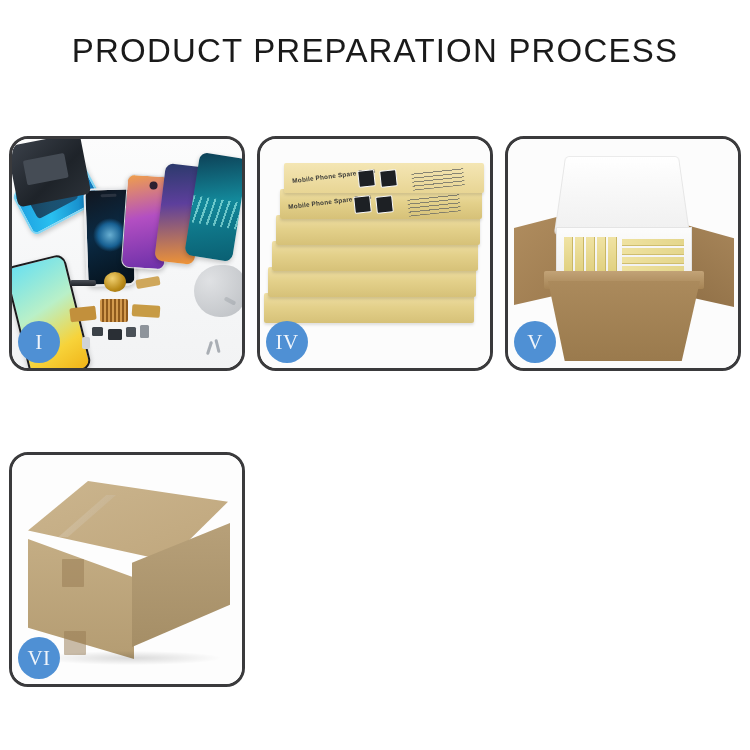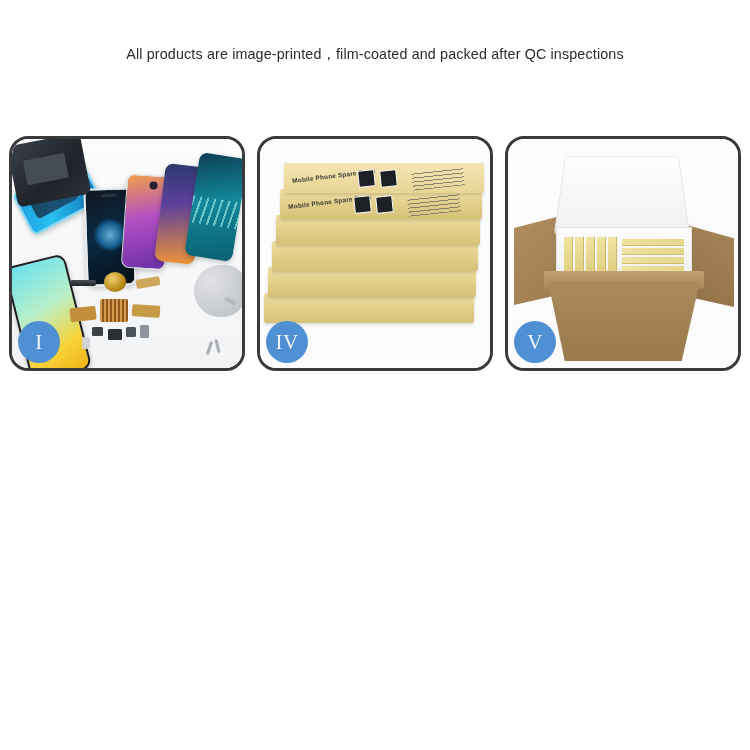--- a/index.html
+++ b/index.html
@@ -266,21 +266,21 @@
   .tp2{left:52px;top:176px;width:22px;height:24px;}
   .ctn-shadow{position:absolute;left:30px;top:196px;width:178px;height:14px;
       background:radial-gradient(ellipse at center,rgba(0,0,0,.14),transparent 72%);}
 </style>
 </head>
 <body>
 
 <div id="page">
 
   <div class="header">
-    <div class="subtitle">All products are image-printed，film-coated and packed after QC inspections</div>
+    <div class="title">PRODUCT PREPARATION PROCESS</div>
   </div>
 
   <div class="grid">
 
     <div class="panel">
       <div class="panel-photo">
         <div class="p1-bg"></div>
         <div class="scr s-blue1"></div>
         <div class="scr s-black"></div>
         <div class="scr s-purple"></div>
@@ -355,15 +355,28 @@
           <div class="yb2" style="left:58px;width:62px;top:11px;height:7px"></div>
           <div class="yb2" style="left:58px;width:62px;top:20px;height:7px"></div>
           <div class="yb2" style="left:58px;width:62px;top:29px;height:7px"></div>
         </div>
         <div class="carton-rim"></div>
         <div class="carton-front"></div>
       </div>
       <div class="badge">V</div>
     </div>
 
+    <div class="panel">
+      <div class="panel-photo">
+        <div class="p6-bg"></div>
+        <div class="ctn-top"></div>
+        <div class="ctn-seam"></div>
+        <div class="ctn-left"></div>
+        <div class="ctn-right"></div>
+        <div class="tape tp1"></div>
+        <div class="tape tp2"></div>
+        <div class="ctn-shadow"></div>
+      </div>
+      <div class="badge">VI</div>
+    </div>
 
   </div>
 </div>
 
 </body></html>

